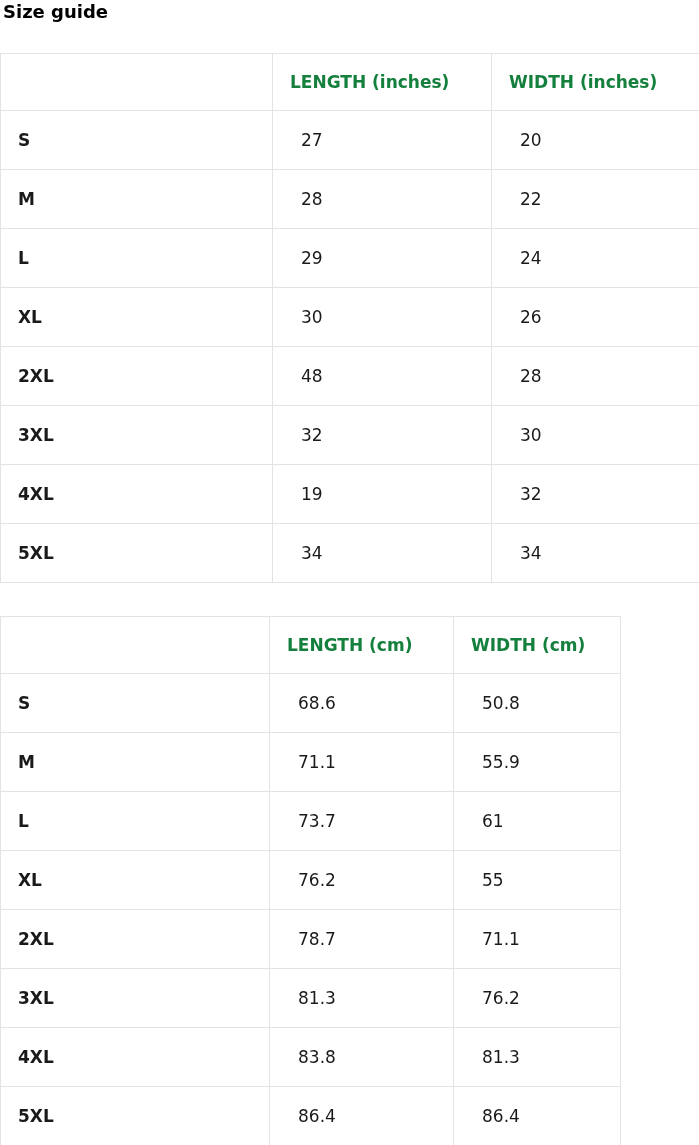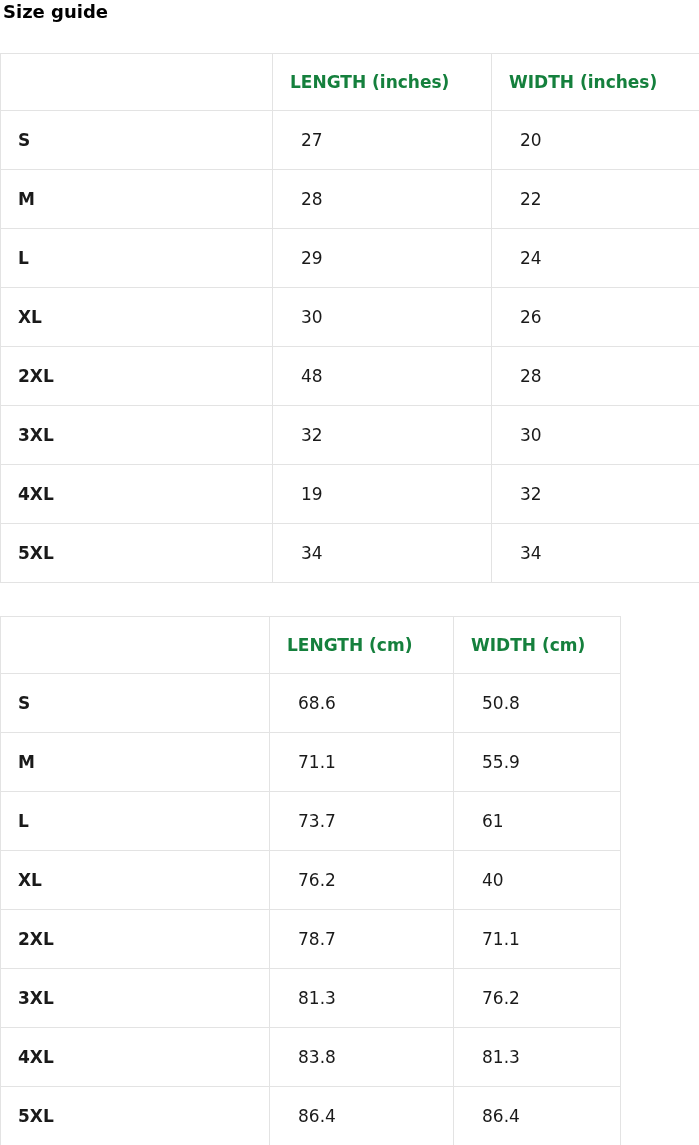--- a/index.html
+++ b/index.html
@@ -148,21 +148,21 @@
         <td>55.9</td>
       </tr>
       <tr>
         <th>L</th>
         <td>73.7</td>
         <td>61</td>
       </tr>
       <tr>
         <th>XL</th>
         <td>76.2</td>
-        <td>40</td>
+        <td>55</td>
       </tr>
       <tr>
         <th>2XL</th>
         <td>78.7</td>
         <td>71.1</td>
       </tr>
       <tr>
         <th>3XL</th>
         <td>81.3</td>
         <td>76.2</td>

